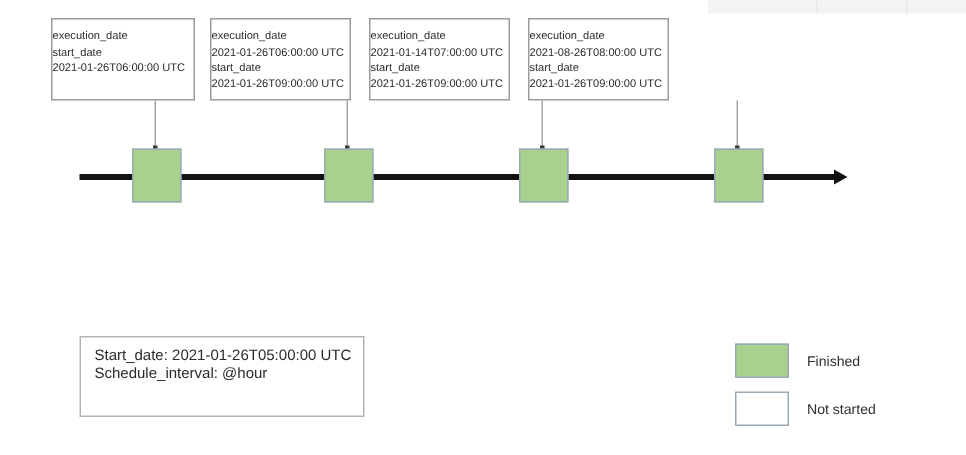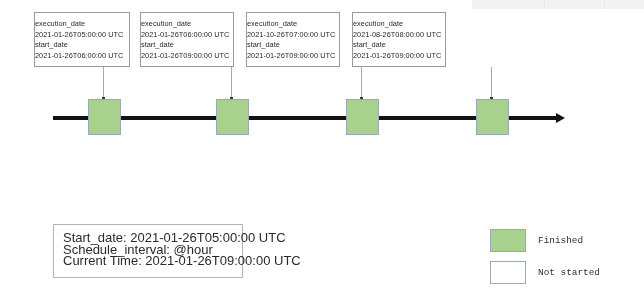--- a/index.html
+++ b/index.html
@@ -89,68 +89,66 @@
     background: #a9d18e;
   }
 
   
   .status-panel {
     position: absolute;
     box-sizing: border-box;
     border: 1px solid #b4b4b4;
     background: #ffffff;
     padding: 7px 9px 6px 9px;
-    font-size: 13px;
+    font-size: 10px;
     line-height: 11.6px;
     color: #2a2a2a;
     white-space: nowrap;
   }
   .status-panel .row { display: block; }
   .status-value-accent { color: #ed9b56; }
 
   
   .legend-swatch {
     position: absolute;
     box-sizing: border-box;
     border: 1px solid #9aa9b4;
   }
   .legend-label {
     position: absolute;
     font-size: 9.4px;
     color: #2f2f2f;
     white-space: nowrap;
-    font-family: Liberation Mono, monospace;
   }
 </style>
 </head>
 <body>
 
 <div id="canvas">
 
   <div class="top-band"></div>
   <div class="top-band-div" style="left:544px;"></div>
   <div class="top-band-div" style="left:604px;"></div>
 
   <div class="info-box" style="left:34px; top:12px; width:96px; height:55px;">
     <span class="lbl">execution_date</span>
-    <span class="val">2021-01-26T05:00:00 UTC</span>
     <span class="lbl">start_date</span>
     <span class="val">2021-01-26T06:00:00 UTC</span>
   </div>
 
   <div class="info-box" style="left:140px; top:12px; width:94px; height:55px;">
     <span class="lbl">execution_date</span>
     <span class="val">2021-01-26T06:00:00 UTC</span>
     <span class="lbl">start_date</span>
     <span class="val">2021-01-26T09:00:00 UTC</span>
   </div>
 
   <div class="info-box" style="left:246px; top:12px; width:94px; height:55px;">
     <span class="lbl">execution_date</span>
-    <span class="val">2021-10-26T07:00:00 UTC</span>
+    <span class="val">2021-01-14T07:00:00 UTC</span>
     <span class="lbl">start_date</span>
     <span class="val">2021-01-26T09:00:00 UTC</span>
   </div>
 
   <div class="info-box" style="left:352px; top:12px; width:94px; height:55px;">
     <span class="lbl">execution_date</span>
     <span class="val">2021-08-26T08:00:00 UTC</span>
     <span class="lbl">start_date</span>
     <span class="val">2021-01-26T09:00:00 UTC</span>
   </div>
@@ -171,21 +169,20 @@
   <div class="axis-arrow" style="left:556px; top:113px;"></div>
 
   <div class="task-square" style="left:88px;  top:99px; width:33px; height:36px;"></div>
   <div class="task-square" style="left:216px; top:99px; width:33px; height:36px;"></div>
   <div class="task-square" style="left:346px; top:99px; width:33px; height:36px;"></div>
   <div class="task-square" style="left:476px; top:99px; width:33px; height:36px;"></div>
 
   <div class="status-panel" style="left:53px; top:224px; width:190px; height:54px;">
     <span class="row">Start_date: 2021-01-26T05:00:00 UTC</span>
     <span class="row">Schedule_interval: @hour</span>
-    <span class="row">Current Time: 2021-01-26T09:00:00 UTC</span>
   </div>
 
   <div class="legend-swatch" style="left:490px; top:229px; width:36px; height:23px; background:#a9d18e;"></div>
   <div class="legend-label" style="left:538px; top:235px;">Finished</div>
 
   <div class="legend-swatch" style="left:490px; top:261px; width:36px; height:23px; background:#ffffff;"></div>
   <div class="legend-label" style="left:538px; top:267px;text-align:center;">Not started</div>
 
 </div>
 

